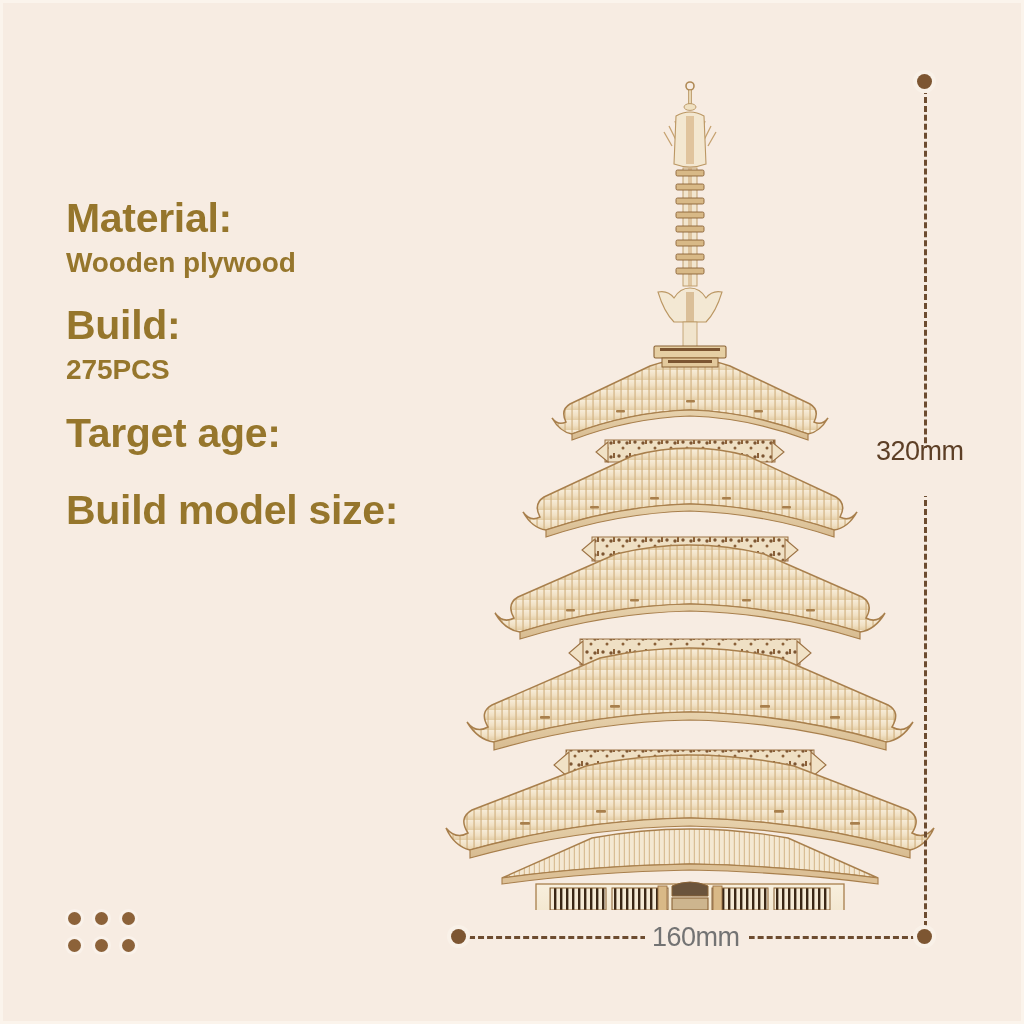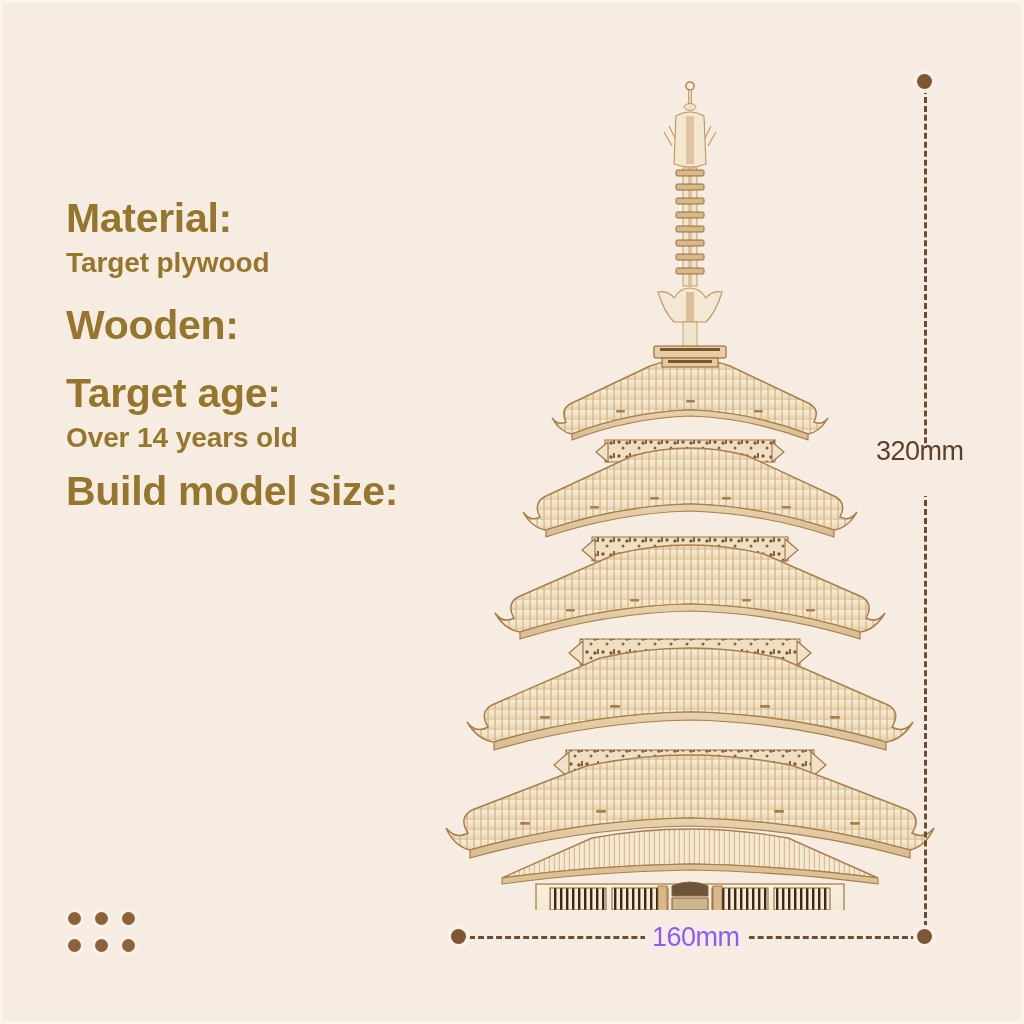--- a/index.html
+++ b/index.html
@@ -54,21 +54,21 @@
     font-size: 28px;
     font-weight: bold;
     color: #96762c;
     line-height: 1.3;
     margin-top: 3px;
     letter-spacing: -0.1px;
     white-space: nowrap;
   }
   .spec-block.b1 { margin-bottom: 22px; }
   .spec-block.b2 { margin-bottom: 22px; }
-  .spec-block.b3 { margin-bottom: 12px; }
+  .spec-block.b3 { margin-bottom: 31px; }
 
   
   #decor-dots {
     position: absolute;
     left: 68px;
     top: 912px;
     display: grid;
     grid-template-columns: repeat(3, 27px);
     grid-template-rows: repeat(2, 27px);
     z-index: 20;
@@ -134,21 +134,21 @@
     width: 104px;
     height: 38px;
     background: #f7ece2;
     z-index: 23;
   }
   #dim-h-label {
     position: absolute;
     left: 652px;
     top: 922px;
     font-size: 27px;
-    color: #8b5cf6;
+    color: #737373;
     letter-spacing: -0.5px;
     z-index: 24;
     white-space: nowrap;
   }
   #dim-endpoint-top { left: 917px; top: 74px; }
   #dim-endpoint-corner { left: 917px; top: 929px; }
   #dim-endpoint-left { left: 451px; top: 929px; }
 
   
   #pagoda-figure {
@@ -163,30 +163,30 @@
 </style>
 </head>
 <body>
 
 <div id="stage">
 
   <div id="spec-list">
 
     <div class="spec-block b1">
       <div class="spec-heading">Material:</div>
-      <div class="spec-value">Target plywood</div>
+      <div class="spec-value">Wooden plywood</div>
     </div>
 
     <div class="spec-block b2">
-      <div class="spec-heading">Wooden:</div>
+      <div class="spec-heading">Build:</div>
+      <div class="spec-value">275PCS</div>
     </div>
 
     <div class="spec-block b3">
       <div class="spec-heading">Target age:</div>
-      <div class="spec-value">Over 14 years old</div>
     </div>
 
     <div class="spec-block">
       <div class="spec-heading">Build model size:</div>
     </div>
 
   </div>
 
   <div id="decor-dots">
     <span class="dot"></span>

